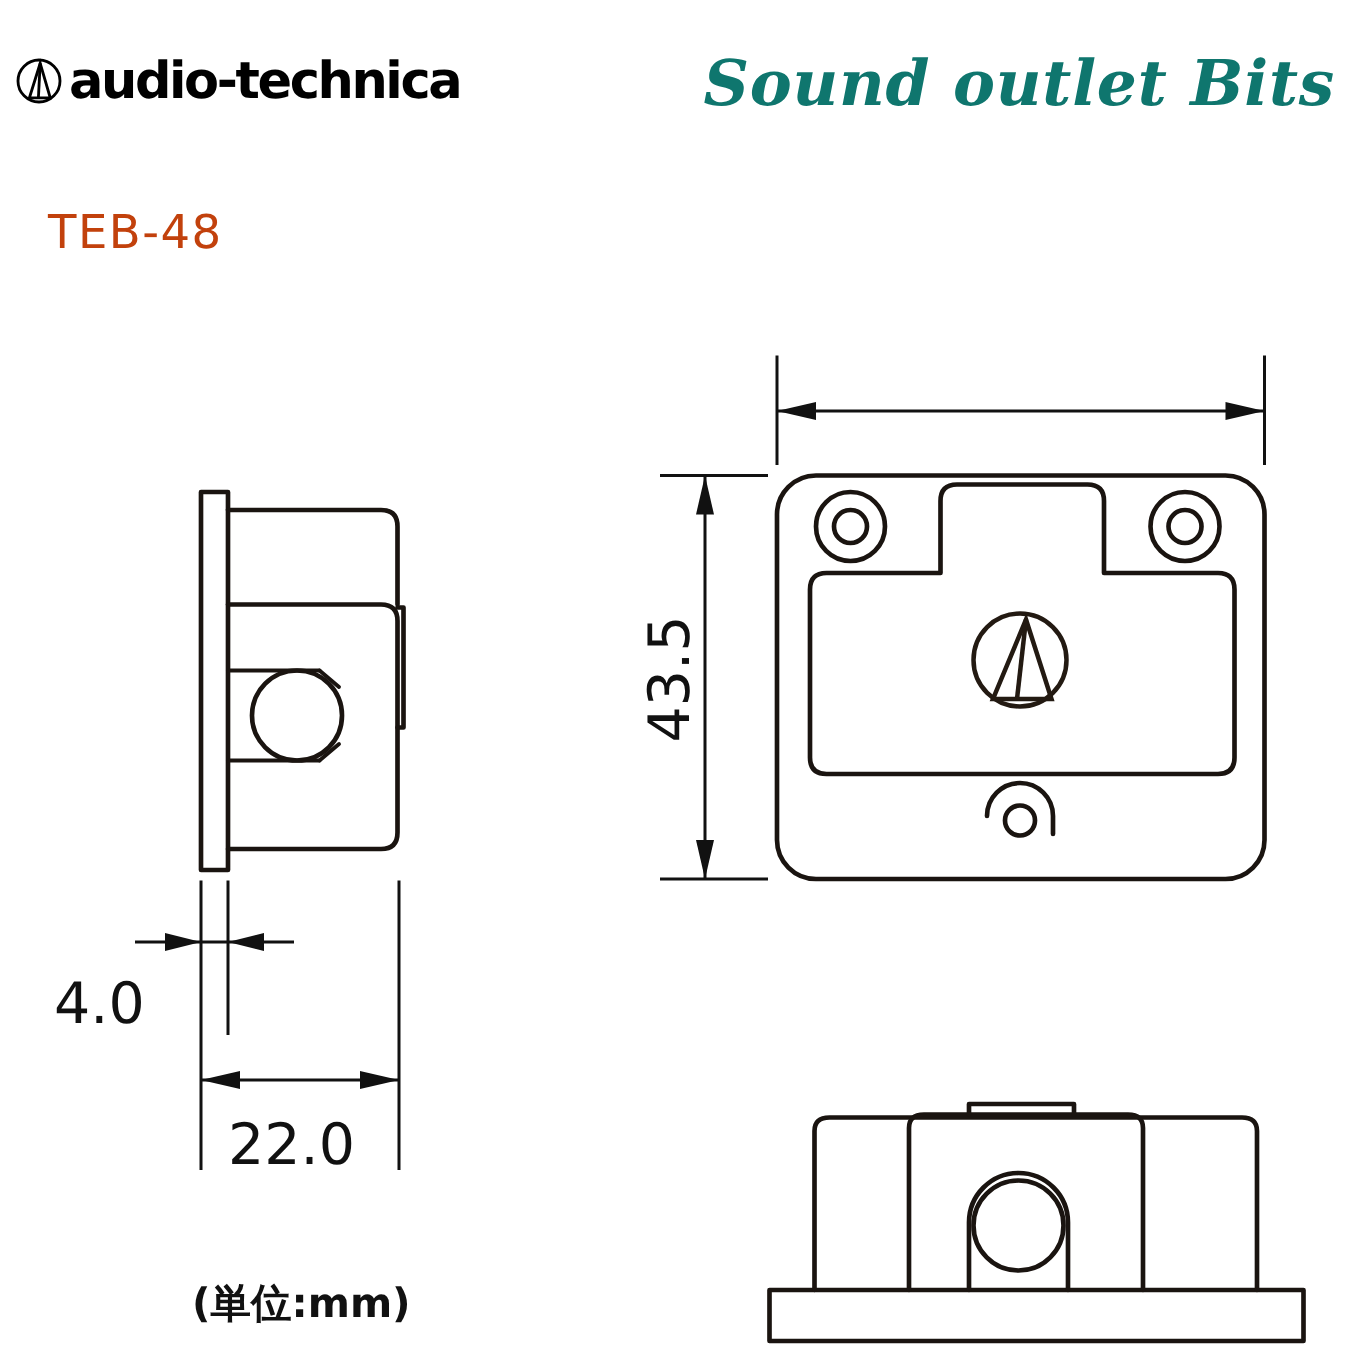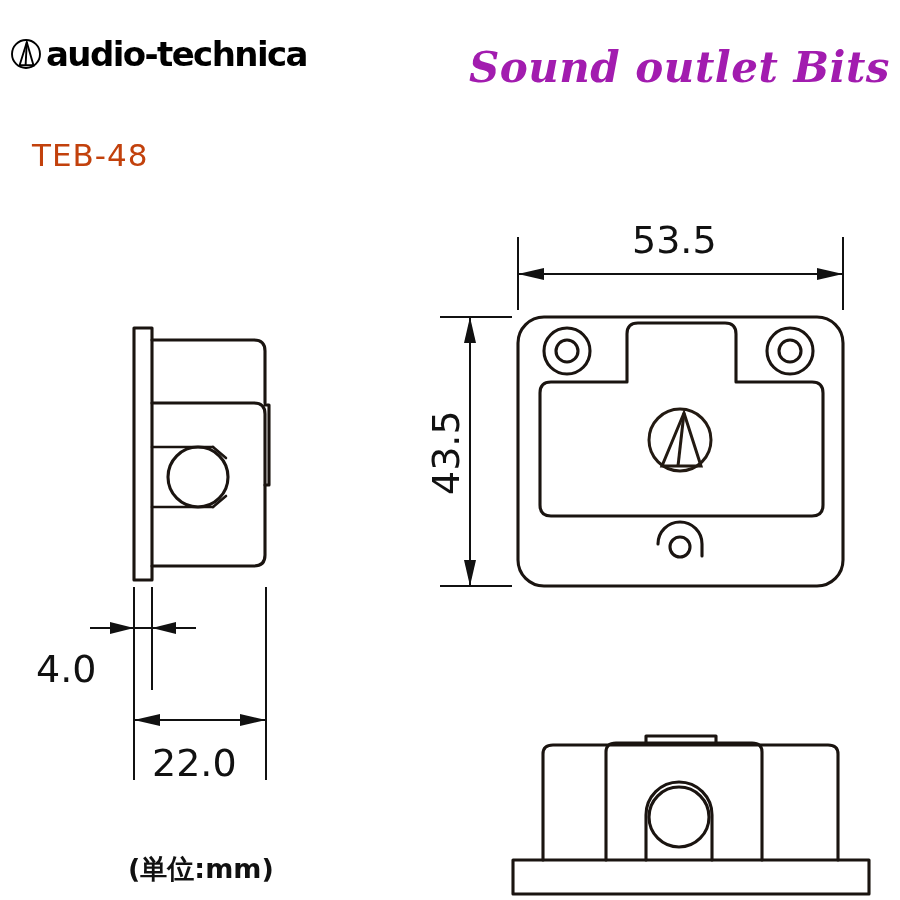--- a/index.html
+++ b/index.html
@@ -40,26 +40,26 @@
     font-size: 34px;
     letter-spacing: -1.6px;
     line-height: 1;
     color: #000;
     white-space: nowrap;
   }
 
   .shop-logo {
     position: absolute;
     right: 10px;
-    top: 28px;
+    top: 16px;
     font-family: "DejaVu Serif", "Liberation Serif", serif;
     font-style: italic;
     font-weight: bold;
     font-size: 42px;
-    color: #a21caf;
+    color: #0f766e;
     letter-spacing: 0.5px;
     white-space: nowrap;
   }
 
   
   .model-no {
     position: absolute;
     left: 32px;
     top: 122px;
     font-family: "DejaVu Sans", sans-serif;
@@ -233,21 +233,20 @@
       <path class="outline" d="M606,845 L606,737 Q606,728 616,728 L752,728 Q762,728 762,737 L762,845"></path>
 
       <path class="outline" d="M646,728 L646,721 L716,721 L716,728"></path>
 
       <path class="outline" d="M646,845 L646,800 A33,33 0 0,1 712,800 L712,845"></path>
 
       <circle class="outline" cx="679" cy="802" r="30"></circle>
     </g>
   </svg>
 
-  <div class="dimtext" style="left:632px; top:203px;">53.5</div>
 
   <div class="dimtext vert" style="left:424px; top:480px;">43.5</div>
 
   <div class="dimtext" style="left:36px; top:632px;">4.0</div>
 
   <div class="dimtext" style="left:152px; top:726px;">22.0</div>
 
   <div class="unit-note" style="left:128px; top:836px;font-weight:bold;">(単位:mm)</div>
 
 </div>

